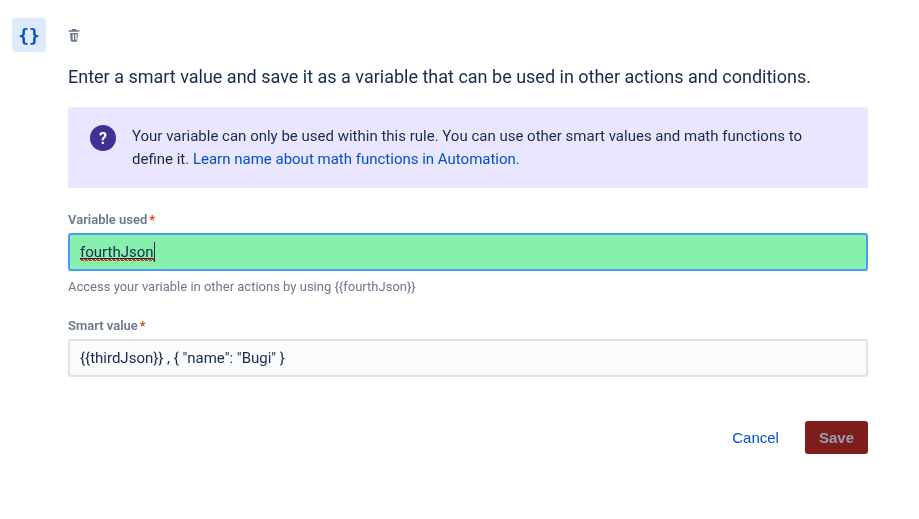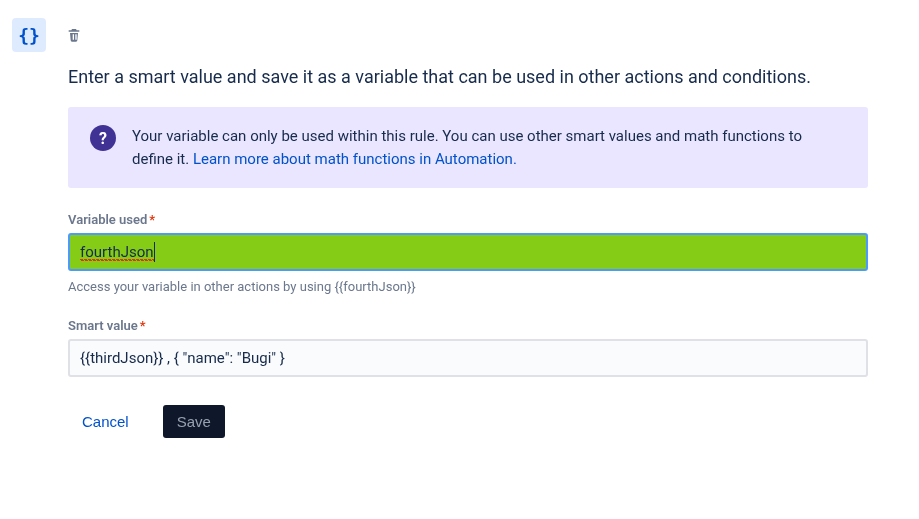--- a/index.html
+++ b/index.html
@@ -116,21 +116,22 @@
     padding: 8px 10px;
     border: 2px solid #DFE1E6;
     border-radius: 3px;
     background: #FAFBFC;
     color: #172B4D;
     font-family: inherit;
     outline: none;
   }
   .text-input.focused {
     border-color: #4C9AFF;
-    background: #84cc16;
+    background: #86efac;
+    text-decoration: underline;
   }
   .input-wrap { position: relative; }
   .caret {
     position: absolute;
     top: 9px;
     bottom: 9px;
     width: 1px;
     background: #172B4D;
   }
   
@@ -143,40 +144,42 @@
     background-repeat: repeat-x;
   }
 
   .helper-text {
     margin-top: 8px;
     font-size: 13px;
     color: #6B778C;
   }
 
   .footer {
-    margin-top: 28px;
-    display: flex;
-    gap: 20px;
+    margin-top: 44px;
+    display: flex;
+    justify-content: flex-end;
+    gap: 12px;
   }
   .btn {
     border: none;
     font-size: 15px;
     font-weight: 500;
     padding: 8px 14px;
     border-radius: 3px;
     cursor: pointer;
   }
   .btn-cancel {
     background: transparent;
     color: #0052CC;
   }
   .btn-save {
-    background: #0f172a;
+    background: #7f1d1d;
     color: #97A0AF;
     cursor: not-allowed;
+    font-weight: bold;
   }
 </style>
 </head>
 <body>
 
 <div class="page">
 
   <div class="header-row">
     <div class="action-icon">
       <span>{}</span>
@@ -188,21 +191,21 @@
     </button>
   </div>
 
   <div class="content">
 
     <div class="description">Enter a smart value and save it as a variable that can be used in other actions and conditions.</div>
 
     <div class="info-panel">
       <div class="info-icon">?</div>
       <div class="info-text">
-        <span>Your variable can only be used within this rule. You can use other smart values and math functions to define it. </span><a class="link">Learn more about math functions in Automation.</a>
+        <span>Your variable can only be used within this rule. You can use other smart values and math functions to define it. </span><a class="link">Learn name about math functions in Automation.</a>
       </div>
     </div>
 
     <div class="field-group">
       <div class="field-label">
         <span>Variable used</span><span class="req">*</span>
       </div>
       <div class="input-wrap">
         <input type="text" class="text-input focused" value="fourthJson" style="">
         

